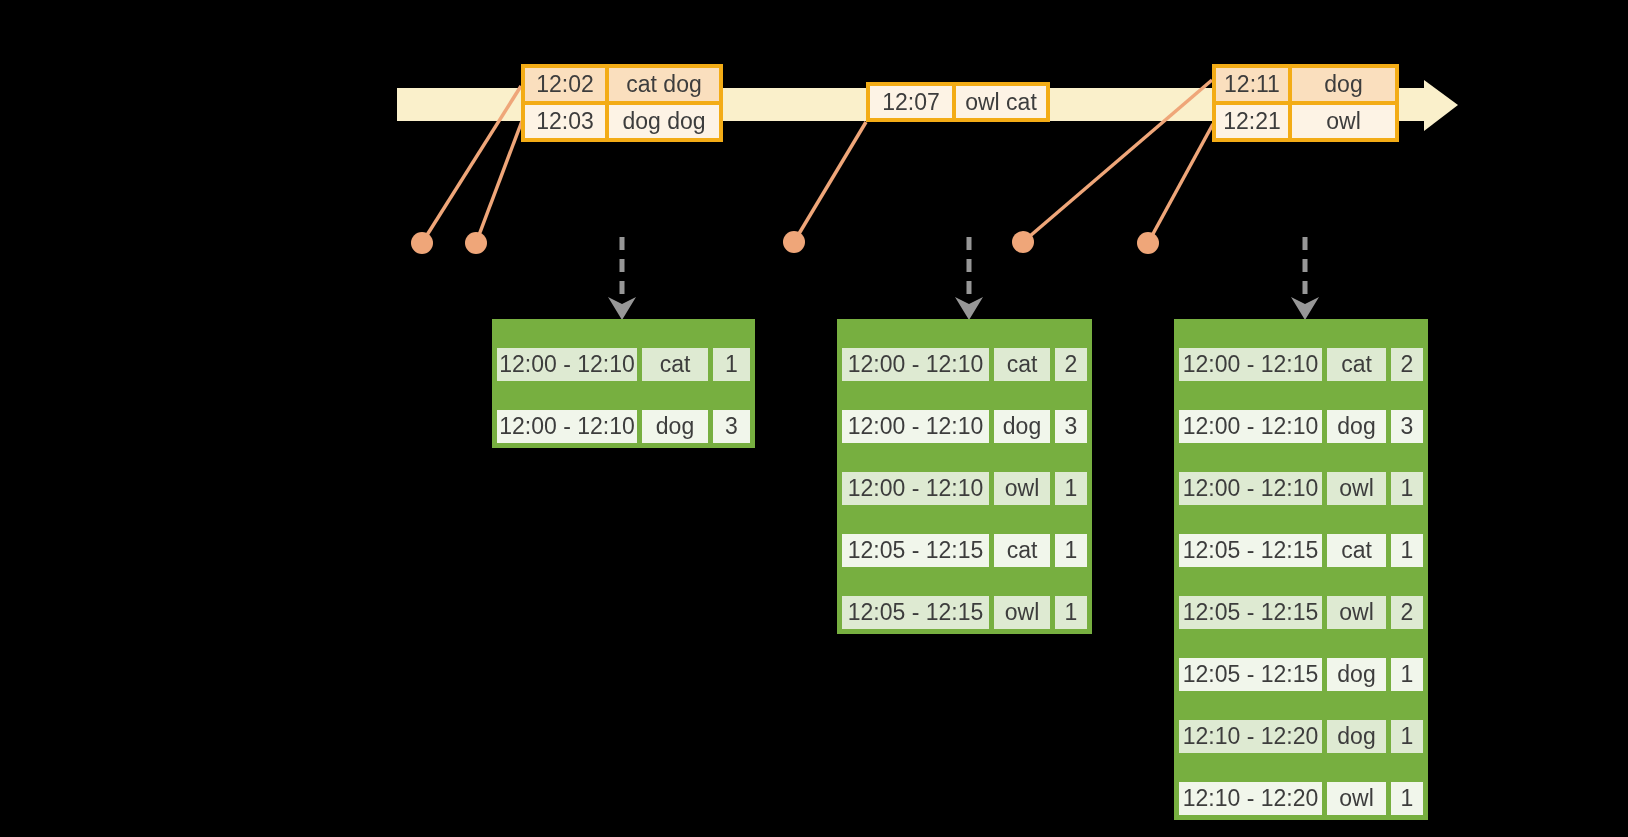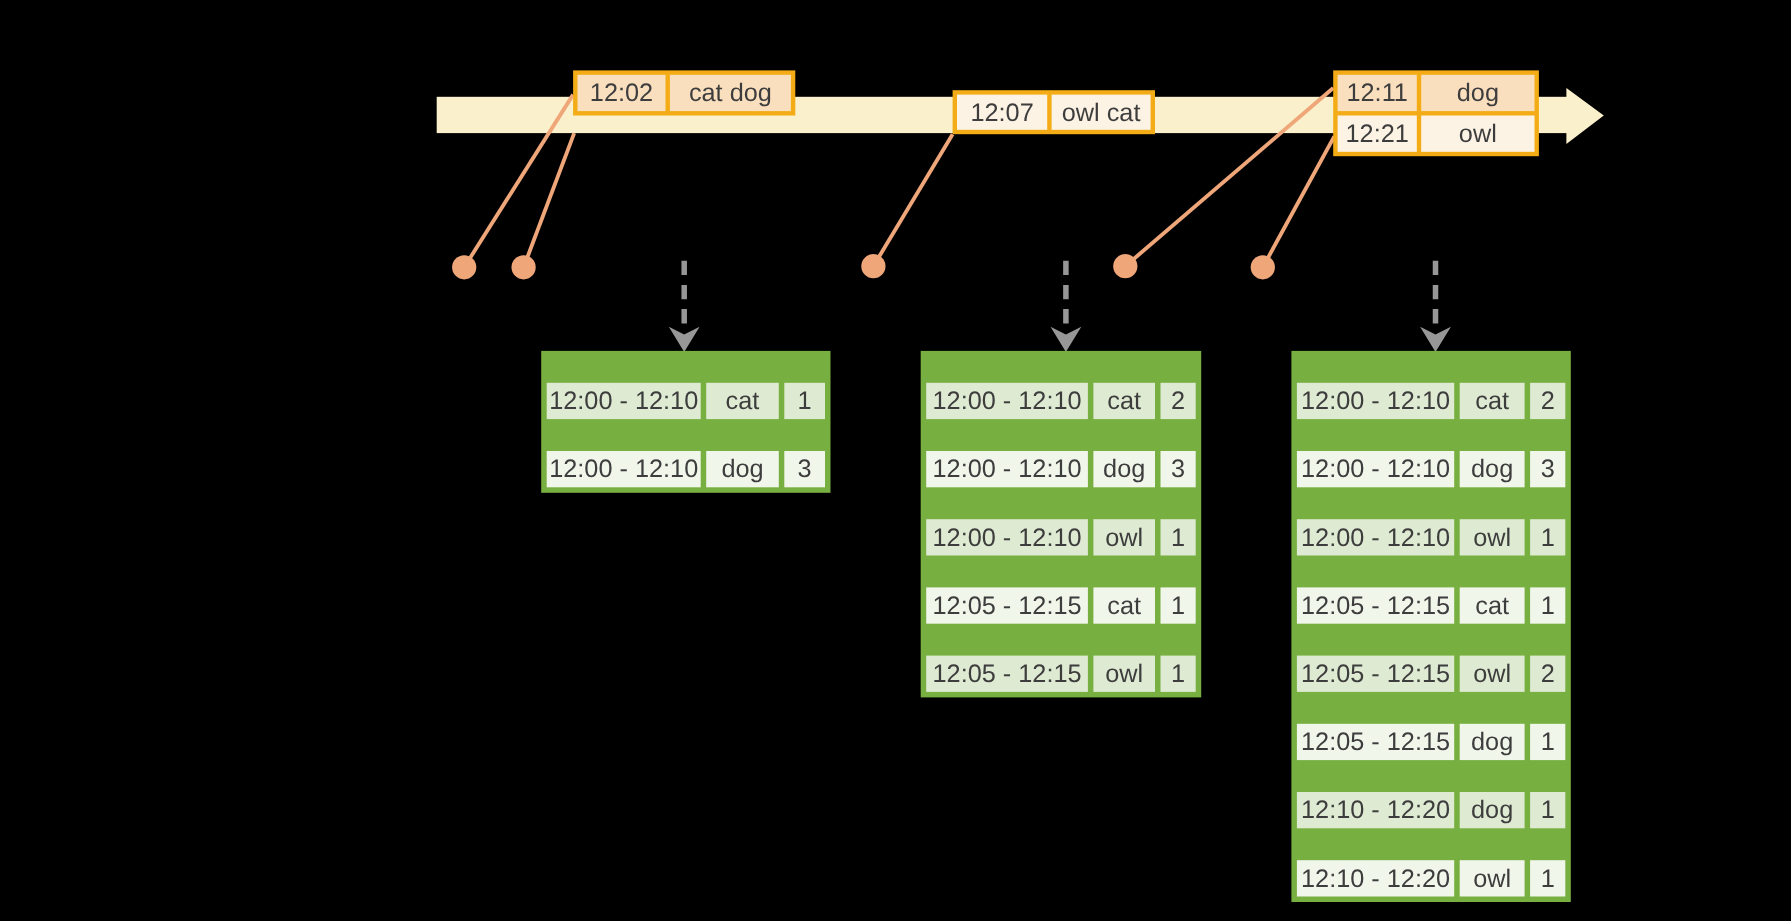--- a/index.html
+++ b/index.html
@@ -80,20 +80,24 @@
     </g>
   </svg>
 
   <div class="tbl otable et-a">
 
       <div class="row row-dark">
         <div class="cell">12:02</div>
         <div class="cell">cat dog</div>
       </div>
 
+      <div class="row row-light">
+        <div class="cell">12:03</div>
+        <div class="cell">dog dog</div>
+      </div>
     </div>
 
   <div class="tbl otable et-b">
 
       <div class="row row-light">
         <div class="cell">12:07</div>
         <div class="cell">owl cat</div>
       </div>
     </div>
 

